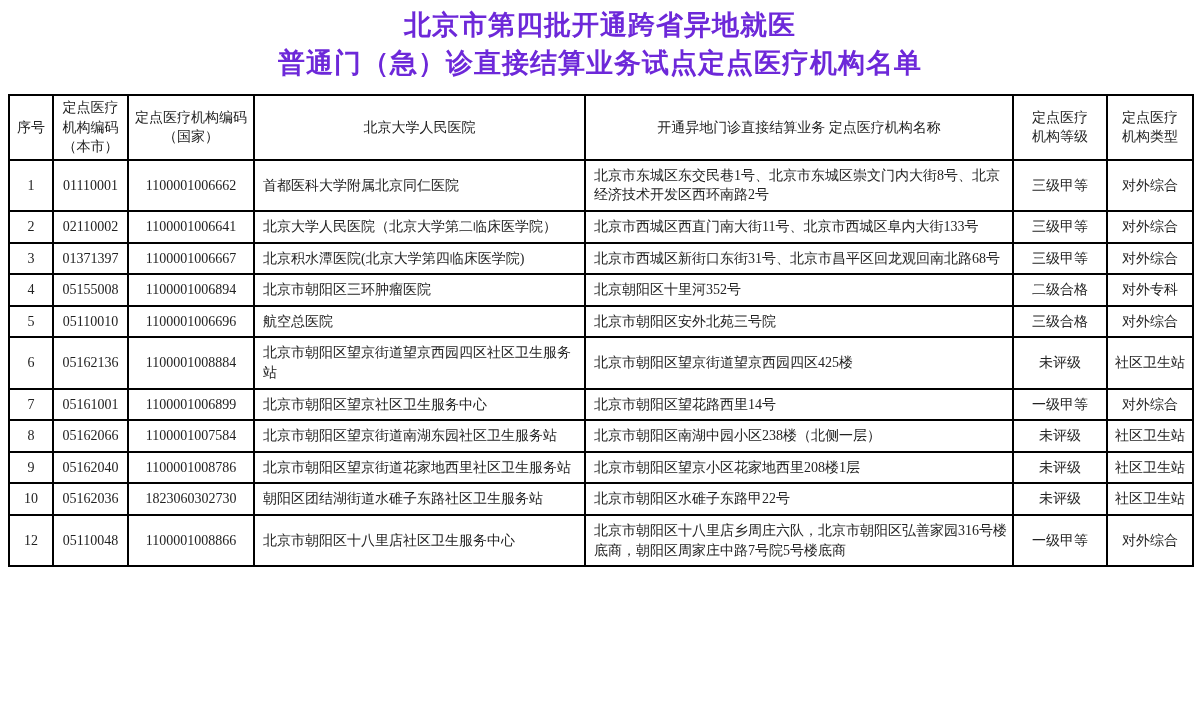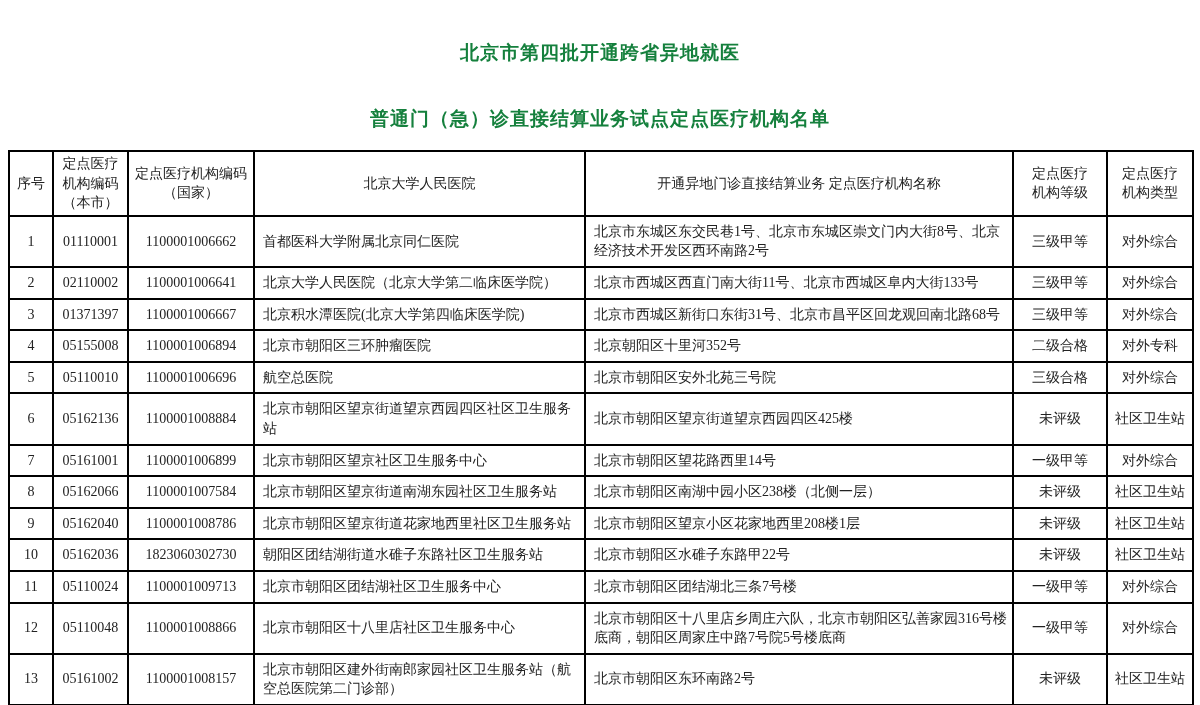--- a/index.html
+++ b/index.html
@@ -14,26 +14,25 @@
     font-family: "Liberation Serif", "DejaVu Serif", serif;
     color: #222222;
     overflow: hidden;
     box-sizing: border-box;
   }
   .title-block {
     text-align: center;
     padding-top: 6px;
   }
   .title-line {
-    font-size: 19px;
+    font-size: 27px;
     font-weight: bold;
-    color: #15803d;
+    color: #6d28d9;
     line-height: 38px;
     letter-spacing: 1px;
-    margin-top: 28px;
   }
   table.med-table {
     border-collapse: collapse;
     table-layout: fixed;
     margin: 12px 0 0 8px;
     width: 1184px;
   }
   .med-table th, .med-table td {
     border: 2px solid #000000;
     font-size: 14px;
@@ -174,42 +173,24 @@
         <tr>
           <td class="ac">10</td>
           <td class="ac">05162036</td>
           <td class="ac">1823060302730</td>
           <td class="al">朝阳区团结湖街道水碓子东路社区卫生服务站</td>
           <td class="al">北京市朝阳区水碓子东路甲22号</td>
           <td class="ac">未评级</td>
           <td class="ac">社区卫生站</td>
         </tr>
         <tr>
-          <td class="ac">11</td>
-          <td class="ac">05110024</td>
-          <td class="ac">1100001009713</td>
-          <td class="al">北京市朝阳区团结湖社区卫生服务中心</td>
-          <td class="al">北京市朝阳区团结湖北三条7号楼</td>
-          <td class="ac">一级甲等</td>
-          <td class="ac">对外综合</td>
-        </tr>
-        <tr>
           <td class="ac">12</td>
           <td class="ac">05110048</td>
           <td class="ac">1100001008866</td>
           <td class="al">北京市朝阳区十八里店社区卫生服务中心</td>
           <td class="al">北京市朝阳区十八里店乡周庄六队，北京市朝阳区弘善家园316号楼底商，朝阳区周家庄中路7号院5号楼底商</td>
           <td class="ac">一级甲等</td>
           <td class="ac">对外综合</td>
         </tr>
-        <tr>
-          <td class="ac">13</td>
-          <td class="ac">05161002</td>
-          <td class="ac">1100001008157</td>
-          <td class="al">北京市朝阳区建外街南郎家园社区卫生服务站（航空总医院第二门诊部）</td>
-          <td class="al">北京市朝阳区东环南路2号</td>
-          <td class="ac">未评级</td>
-          <td class="ac">社区卫生站</td>
-        </tr>
       </tbody>
   </table>
 
 </div>
 
 </body></html>

